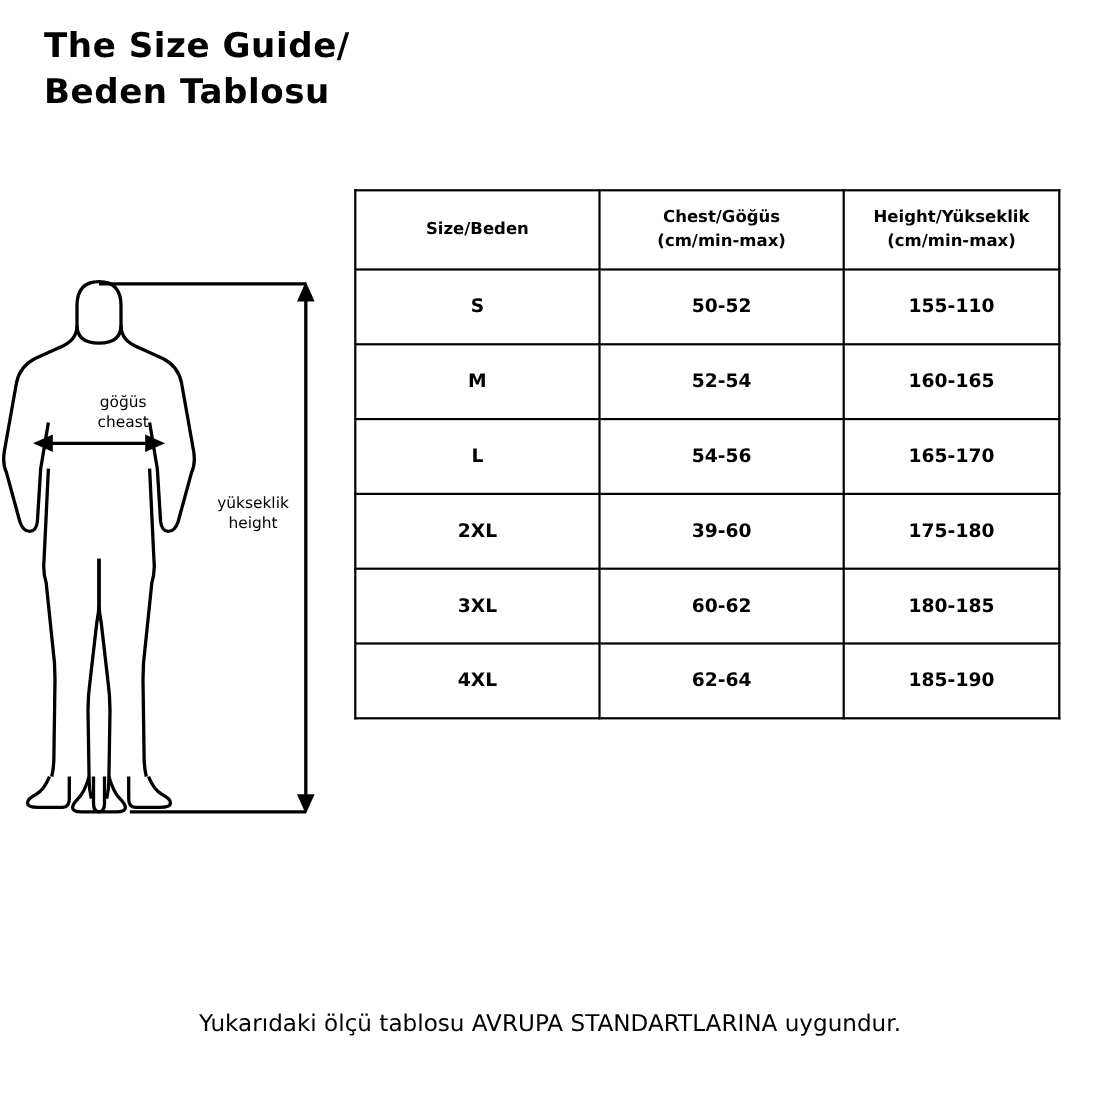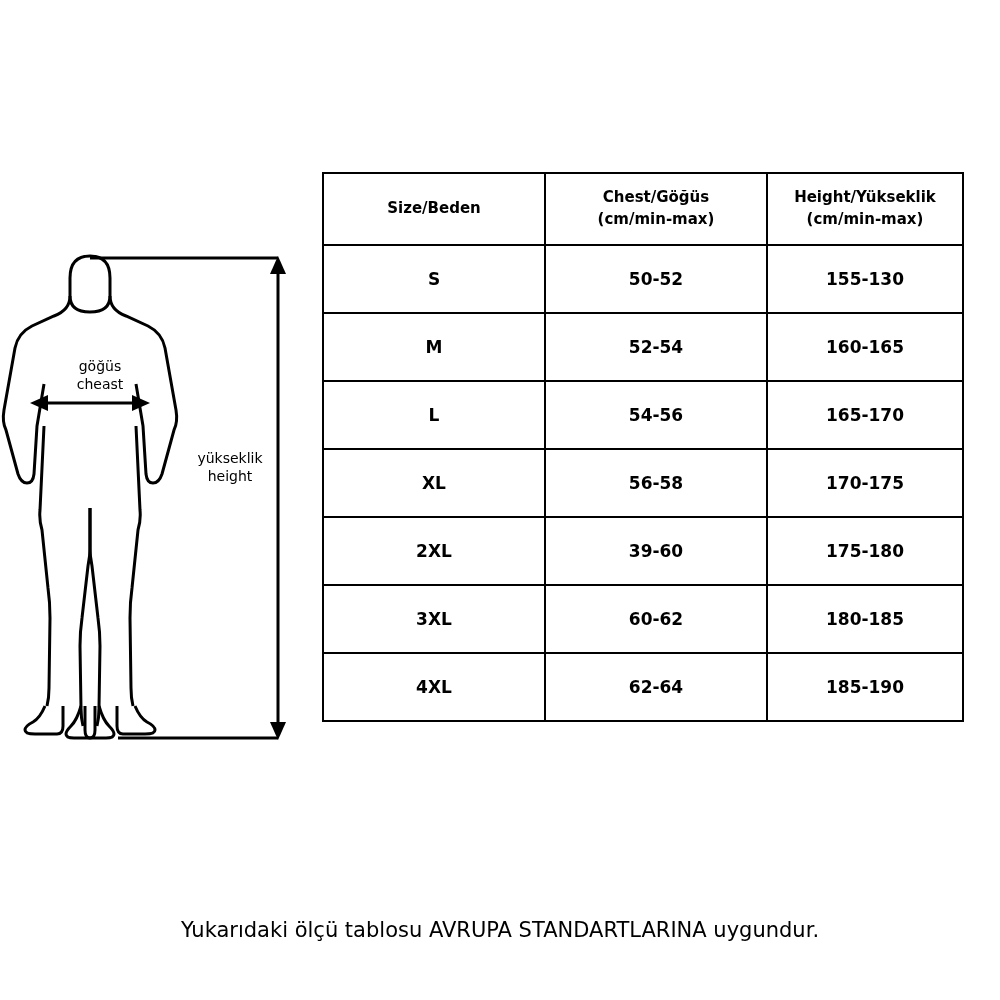--- a/index.html
+++ b/index.html
@@ -49,21 +49,21 @@
 
   .fig-label {
     position: absolute;
     font-size: 14px;
     text-align: center;
     line-height: 1.25;
     white-space: pre-line;
     font-family: "DejaVu Sans", sans-serif;
   }
   #label-chest {
-    left: 40px;
+    left: 52px;
     top: 118px;
     width: 120px;
   }
   #label-height {
     left: 175px;
     top: 210px;
     width: 110px;
   }
 
   
@@ -109,20 +109,22 @@
     text-align: center;
     font-size: 21px;
     font-family: "DejaVu Sans", sans-serif;
   }
 </style>
 </head>
 <body>
 
 <div id="page">
 
+  <div id="title">The Size Guide/
+Beden Tablosu</div>
 
   <div id="figure">
     <svg width="310" height="530" viewBox="0 0 310 530">
 
       <g fill="none" stroke="#000000" stroke-width="3">
 
         <path d="M70 38 q0 -22 20 -22 q20 0 20 22 l0 18 q0 16 -20 16 q-20 0 -20 -16 z"></path>
 
         <path d="M70 56 q0 14 -16 20 l-22 10 q-14 7 -17 22 l-11 62 q-2 12 2 20 l12 44 q3 9 9 9 q6 0 7 -9 l3 -48 l7 -42"></path>
         <path d="M110 56 q0 14 16 20 l22 10 q14 7 17 22 l11 62 q2 12 -2 20 l-12 44 q-3 9 -9 9 q-6 0 -7 -9 l-3 -48 l-7 -42"></path>
@@ -173,38 +175,33 @@
           <th>Chest/Göğüs
 (cm/min-max)</th>
           <th>Height/Yükseklik
 (cm/min-max)</th>
         </tr>
       </thead>
       <tbody>
         <tr>
           <td>S</td>
           <td>50-52</td>
-          <td>155-130</td>
+          <td>155-110</td>
         </tr>
         <tr>
           <td>M</td>
           <td>52-54</td>
           <td>160-165</td>
         </tr>
         <tr>
           <td>L</td>
           <td>54-56</td>
           <td>165-170</td>
         </tr>
         <tr>
-          <td>XL</td>
-          <td>56-58</td>
-          <td>170-175</td>
-        </tr>
-        <tr>
           <td>2XL</td>
           <td>39-60</td>
           <td>175-180</td>
         </tr>
         <tr>
           <td>3XL</td>
           <td>60-62</td>
           <td>180-185</td>
         </tr>
         <tr>

